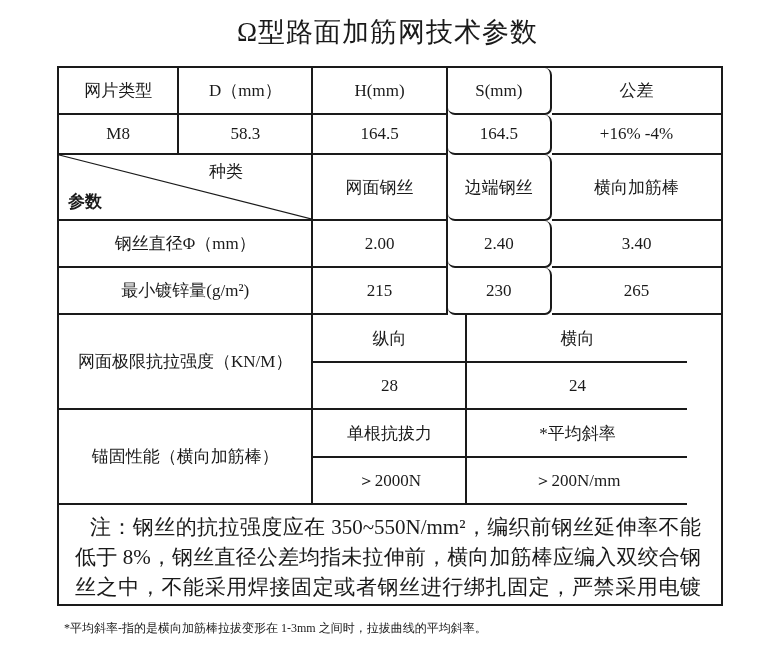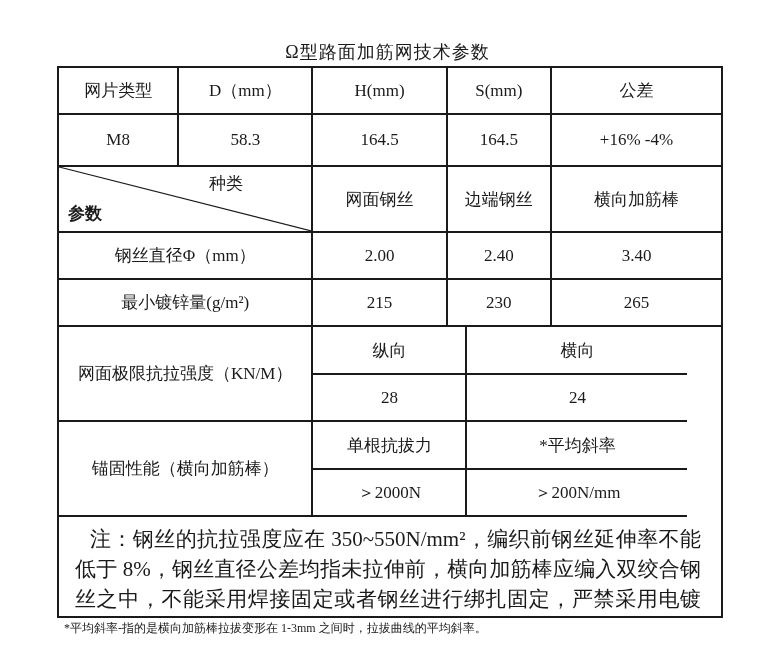--- a/index.html
+++ b/index.html
@@ -8,24 +8,23 @@
     background: #ffffff;
     font-family: "Liberation Serif", "DejaVu Serif", serif;
     color: #1a1a1a;
     position: relative;
     overflow: hidden;
   }
   .page-title {
     position: absolute;
     top: 14px; left: 0; width: 775px;
     text-align: center;
-    font-size: 18px;
+    font-size: 27px;
     font-weight: 400;
     letter-spacing: 1px;
-    margin-top: 26px;
   }
   .param-table {
     position: absolute;
     left: 57px; top: 66px;
     width: 666px;
     border: 2px solid #1a1a1a;
     background: #fff;
   }
   .trow { display: flex; width: 100%; }
   .cell {
@@ -34,26 +33,26 @@
     display: flex;
     align-items: center;
     justify-content: center;
     font-size: 17px;
     text-align: center;
     overflow: hidden;
   }
   .cell.last { border-right: none; }
   
   .c1 { width: 121px; } .c2 { width: 135px; } .c3 { width: 135px; }
-  .c4 { width: 105px; } .c5 { width: 170px; }
+  .c4 { width: 105px; border-radius: 7px; } .c5 { width: 170px; }
   .cL { width: 256px; }  
   
   .bL { width: 256px; } .b1 { width: 154px; } .b2 { width: 220px; }
   .h47 { height: 47px; }
-  .h44 { height: 52px; }
+  .h44 { height: 40px; }
   .h66 { height: 66px; }
   .h48 { height: 48px; }
   .split-block { display: flex; }
   .split-right { width: 410px; display: flex; flex-direction: column; }
   .diag-cell {
     position: relative;
     justify-content: flex-start;
     align-items: flex-start;
   }
   .diag-svg { position: absolute; left: 0; top: 0; width: 100%; height: 100%; }

